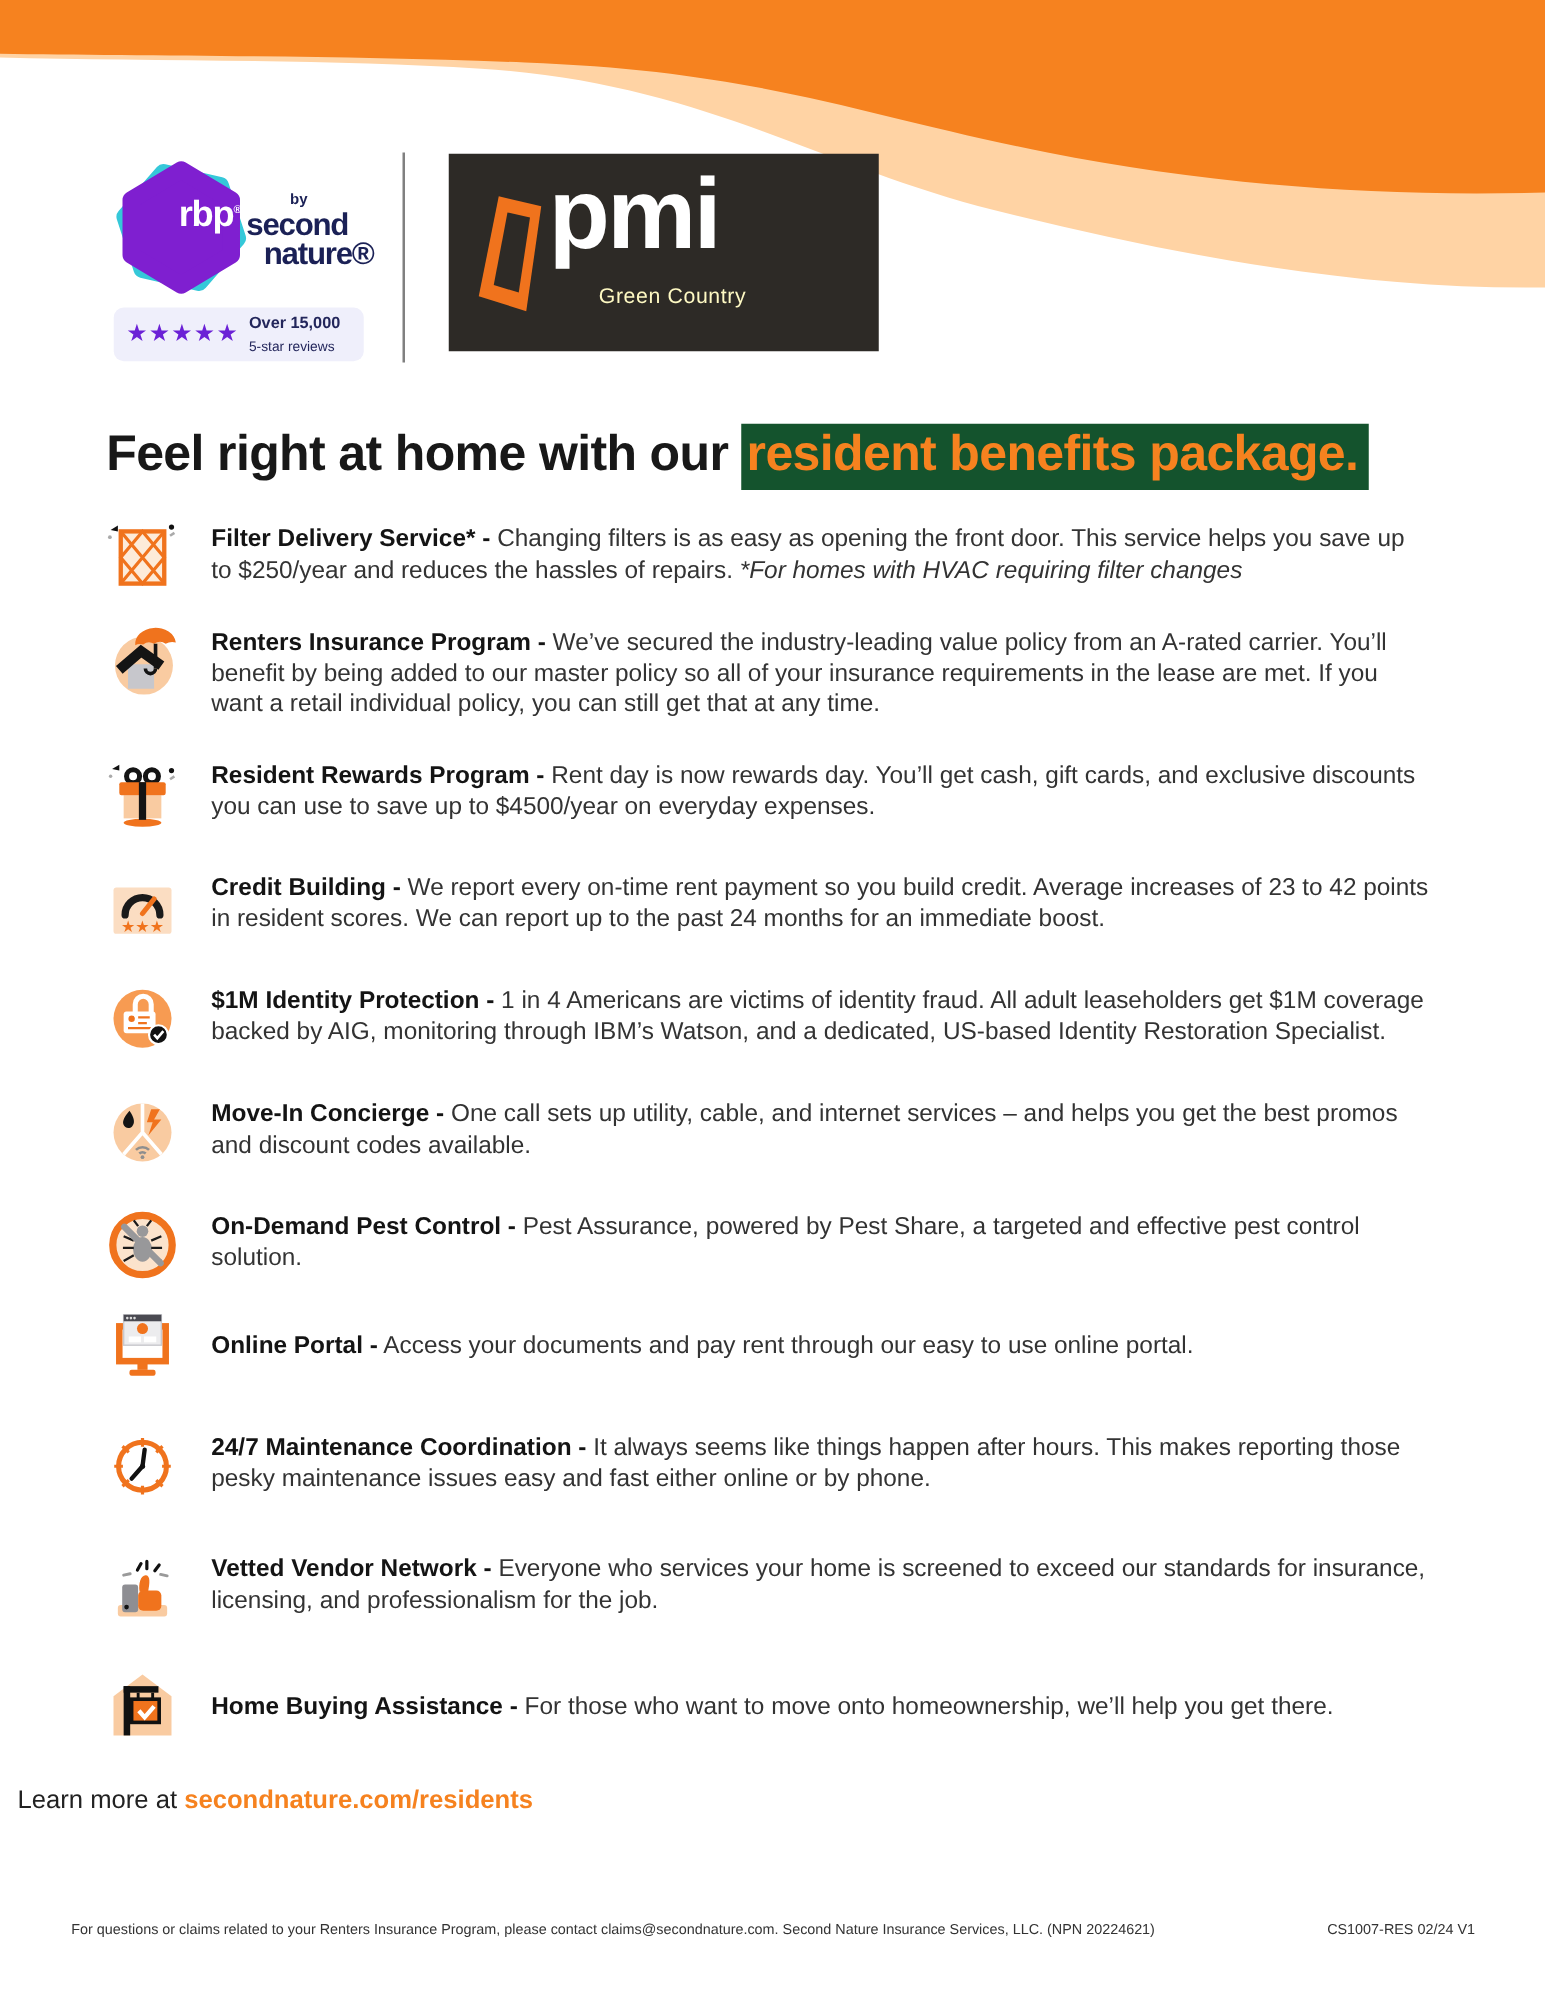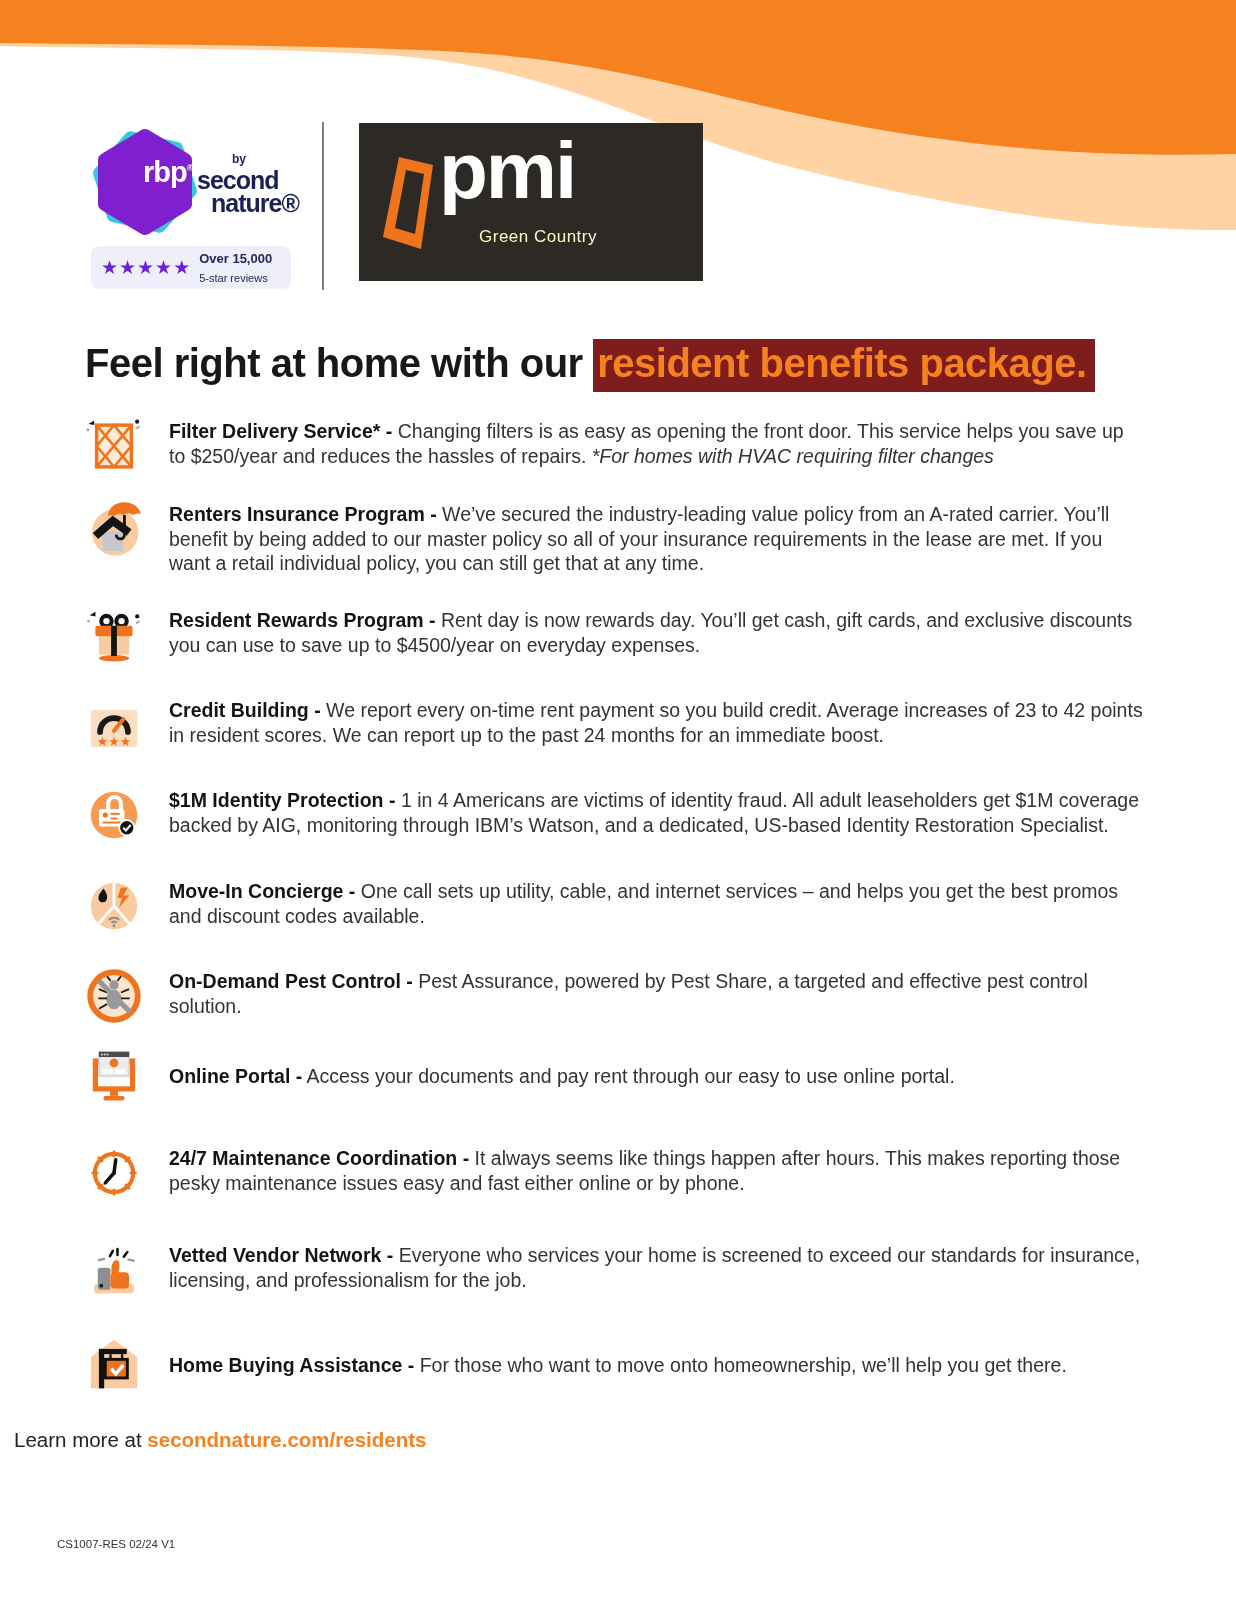--- a/index.html
+++ b/index.html
@@ -30,21 +30,21 @@
   .divider{position:absolute;left:237px;top:4px;width:2px;height:168px;background:#808080;}
   .pmi-box{position:absolute;left:248px;top:5px;width:344px;height:158px;background:#2D2A26;margin-left:26px;}
   .pmi-door{position:absolute;left:22px;top:32px;}
   .pmi-name{position:absolute;left:80px;top:2px;color:#fff;font-weight:bold;font-size:80px;letter-spacing:-2px;}
   .pmi-sub{position:absolute;left:120px;top:104px;color:#fef9c3;font-size:17px;letter-spacing:0.5px;}
 
   
   .headline{position:absolute;left:85px;top:341px;width:1100px;font-size:40px;font-weight:bold;
             letter-spacing:-0.5px;white-space:nowrap;}
   .headline .pre{color:#181818;}
-  .headline .hl{color:#F6821F;background:#7f1d1d;padding:2px 8px 7px 4px;}
+  .headline .hl{color:#F6821F;background:#14532d;padding:2px 8px 7px 4px;}
 
   
   .benefit{position:absolute;left:85px;width:1058px;display:flex;gap:26px;align-items:flex-start;}
   .benefit.center{align-items:center;}
   .benefit .icon{flex:0 0 58px;}
   .benefit .txt{font-size:19.5px;line-height:1.26;color:#333;padding-top:2px;}
   .benefit .ttl{font-weight:bold;color:#141414;}
   .benefit em{font-style:italic;}
 
   
@@ -275,16 +275,17 @@
       <span>Everyone who services your home is screened to exceed our standards for insurance, licensing, and professionalism for the job.</span>
     </div>
   </div>
 
   <div class="learn">
     <span>Learn more at</span>
     <span class="lnk">secondnature.com/residents</span>
   </div>
 
   <div class="smallprint">
+    <span>For questions or claims related to your Renters Insurance Program, please contact claims@secondnature.com. Second Nature Insurance Services, LLC. (NPN 20224621)</span>
     <span>CS1007-RES 02/24 V1</span>
   </div>
 
 </div>
 
 </body></html>

